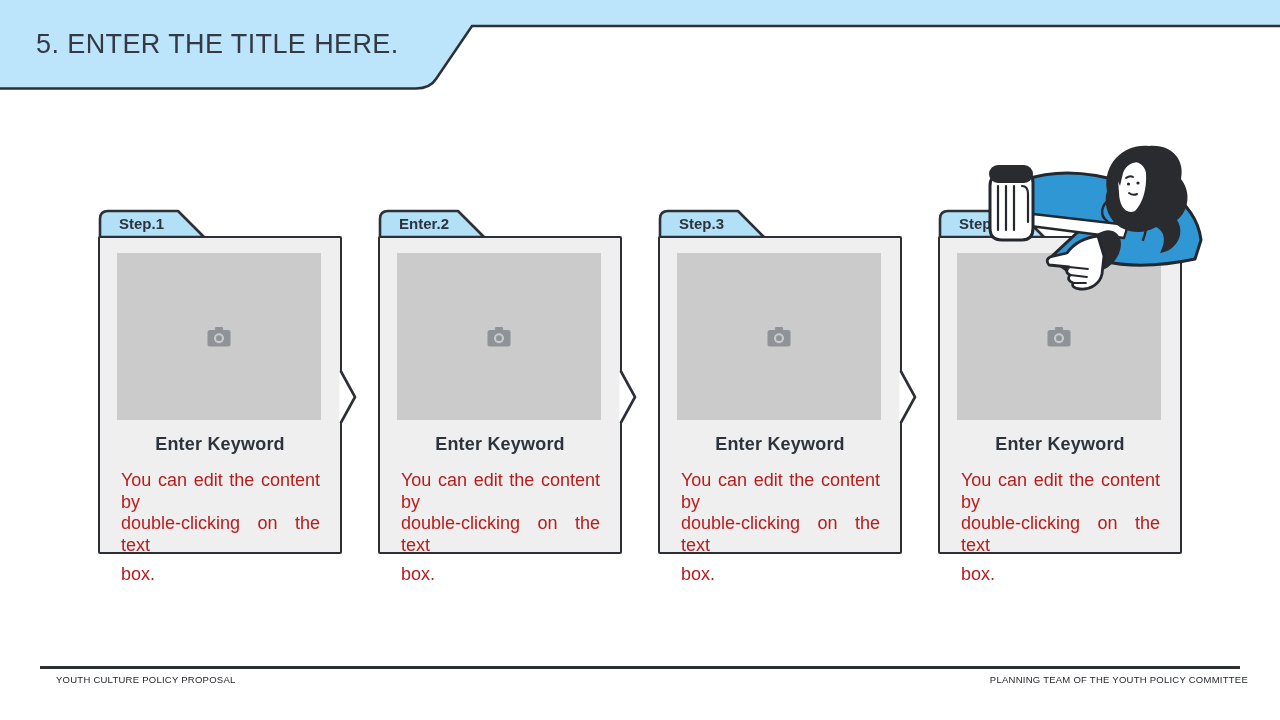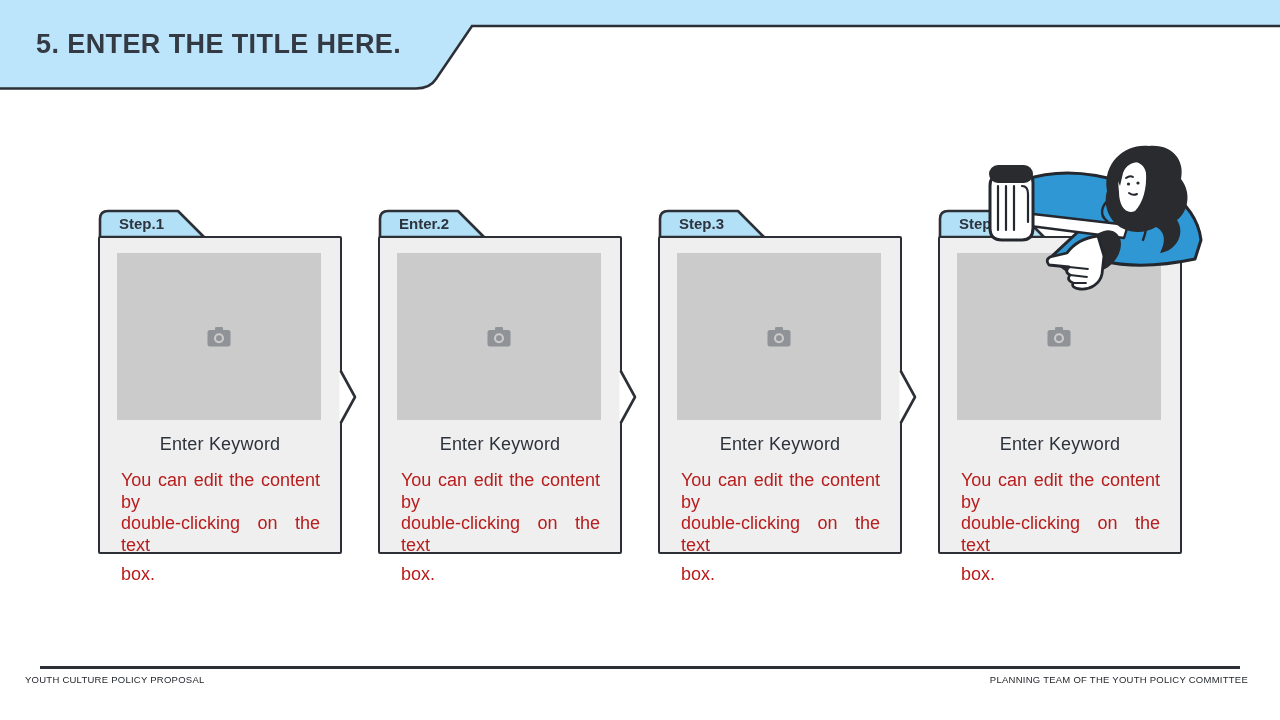--- a/index.html
+++ b/index.html
@@ -3,45 +3,45 @@
 <meta charset="utf-8">
 <style>
   html,body{margin:0;padding:0;}
   body{width:1280px;height:720px;overflow:hidden;background:#fff;
        font-family:"Liberation Sans","DejaVu Sans",sans-serif;}
   .slide{position:relative;width:1280px;height:720px;background:#ffffff;overflow:hidden;}
 
   
   .banner-svg{position:absolute;left:0;top:0;}
   .slide-title{position:absolute;left:36px;top:0;height:88px;display:flex;align-items:center;
-               font-size:27px;font-weight:bold;color:#333a44;letter-spacing:.4px;}
+               font-size:27px;font-weight:normal;color:#333a44;letter-spacing:.4px;}
 
   
   .card{position:absolute;top:209px;width:216px;height:345px;}
   .card.c1{left:98px;} .card.c2{left:378px;} .card.c3{left:658px;} .card.c4{left:938px;}
   .tab-svg{position:absolute;left:0;top:0;}
   .tab-label{position:absolute;left:21px;top:1px;height:27px;line-height:27px;
              font-size:15px;font-weight:bold;color:#2d343e;}
   .card-body{position:absolute;left:0;top:27px;width:244px;height:318px;box-sizing:border-box;
              background:#efefef;border:2.5px solid #2c3036;border-radius:2px;}
   .ph{position:absolute;left:16.5px;top:15px;width:204px;height:167px;background:#cbcbcb;
       display:flex;align-items:center;justify-content:center;}
   .kw{position:absolute;left:0;top:196px;width:100%;text-align:center;
-      font-size:18px;font-weight:normal;color:#2d333c;letter-spacing:.2px;}
+      font-size:18px;font-weight:bold;color:#2d333c;letter-spacing:.2px;}
   .body-text{position:absolute;left:21px;top:232px;width:199px;
              font-size:18px;line-height:21.5px;color:#b91c1c;}
   .body-text .line{text-align:justify;text-align-last:justify;}
   .body-text .line:last-child{text-align-last:left;margin-top:8px;}
   .chev{position:absolute;left:240px;top:159px;}
 
   
   .figure{position:absolute;left:930px;top:128px;z-index:5;}
   .footer-line{position:absolute;left:40px;top:666px;width:1200px;height:3px;background:#2c3036;}
   .footer-text{position:absolute;top:674px;font-size:9.5px;letter-spacing:.25px;color:#1d2126;}
-  .footer-text.l{left:25px;} .footer-text.r{right:32px;text-align:center;}
+  .footer-text.l{left:56px;} .footer-text.r{right:32px;text-align:center;}
 </style>
 </head>
 <body>
 
 <div class="slide">
 
   <svg class="banner-svg" width="1280" height="92" viewBox="0 0 1280 92">
     <path d="M0,0 H1280 V26 H472 L436,79 Q430,88.5 416,88.5 H0 Z" fill="#bce4fa"></path>
     <path d="M1280,26 H472 L436,79 Q430,88.5 416,88.5 H0" fill="none" stroke="#2c3036" stroke-width="2.5"></path>
   </svg>

